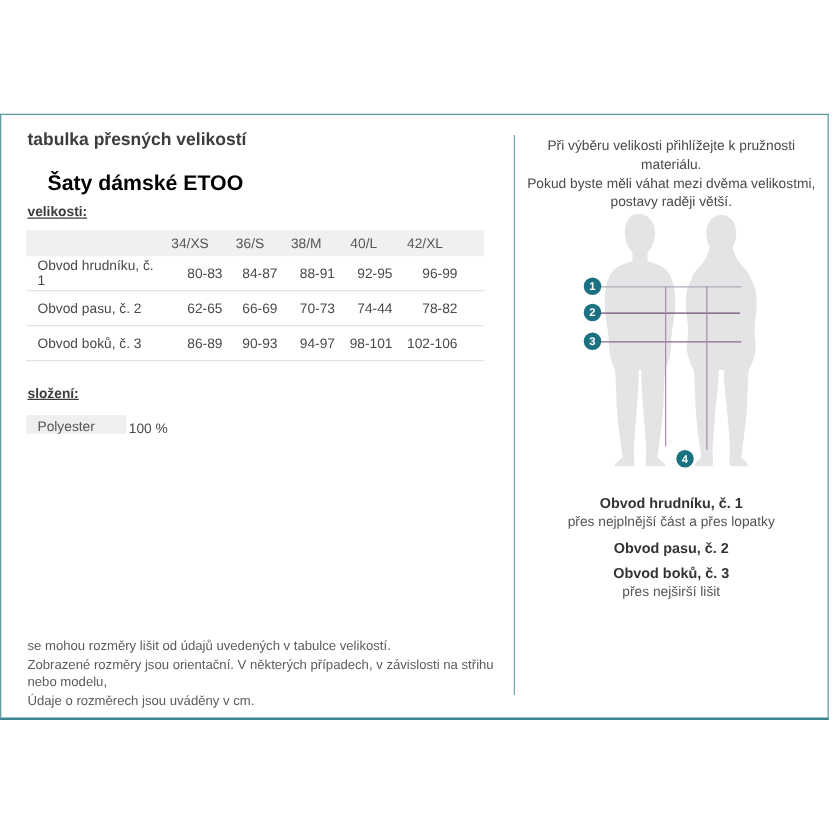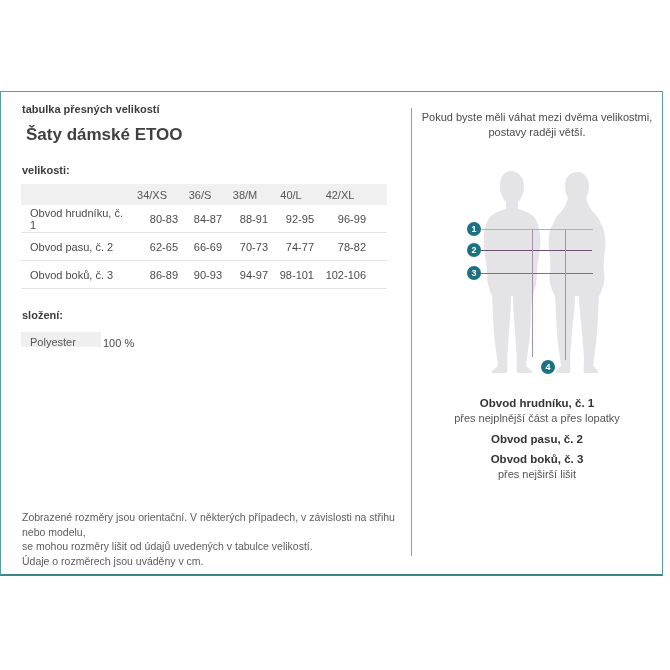--- a/index.html
+++ b/index.html
@@ -4,23 +4,23 @@
 <style>
   html,body{margin:0;padding:0;background:#fff;}
   body{width:670px;height:670px;position:relative;font-family:"Liberation Sans",sans-serif;overflow:hidden;}
   .abs{position:absolute;}
 
   
   .frame{left:0;top:91px;width:661px;height:482px;border:1px solid #5a9aa1;border-bottom:2px solid #3a8490;background:#fff;}
   .divider{left:411px;top:108px;width:1px;height:448px;background:#6cadb3;}
 
   
-  .subtitle{left:22px;top:103px;font-size:11px;font-weight:bold;color:#3c3c3c;}
-  .title{left:22px;top:121px;font-size:17px;font-weight:bold;color:#404040;margin:4px;}
-  .section-label{font-size:11px;font-weight:bold;color:#3c3c3c;}
+  .subtitle{left:22px;top:103px;font-size:14px;font-weight:bold;color:#3c3c3c;}
+  .title{left:22px;top:121px;font-size:17px;font-weight:bold;color:#000000;margin:16px;}
+  .section-label{font-size:11px;font-weight:bold;color:#3c3c3c;text-decoration:underline;}
   .sizes-label{left:22px;top:164px;}
   .comp-label{left:22px;top:309px;}
 
   table.sizes{left:21px;top:184px;width:366px;border-collapse:collapse;table-layout:fixed;font-size:11px;position:absolute;}
   table.sizes col.c-lbl{width:105px;} table.sizes col.c1{width:52px;}
   table.sizes col.c2{width:44px;} table.sizes col.c3{width:46px;}
   table.sizes col.c4{width:46px;} table.sizes col.c5{width:52px;}
   table.sizes col.c-fill{width:21px;}
   table.sizes thead th{background:#f0f0f0;height:21px;font-weight:normal;color:#555;padding:0;}
   table.sizes tbody td{height:27px;border-bottom:1px solid #e2e2e2;color:#4a4a4a;text-align:right;padding:0;}
@@ -91,47 +91,48 @@
         <td>88-91</td>
         <td>92-95</td>
         <td>96-99</td>
         <td></td>
       </tr>
       <tr>
         <td class="lbl">Obvod pasu, č. 2</td>
         <td>62-65</td>
         <td>66-69</td>
         <td>70-73</td>
-        <td>74-77</td>
+        <td>74-44</td>
         <td>78-82</td>
         <td></td>
       </tr>
       <tr>
         <td class="lbl">Obvod boků, č. 3</td>
         <td>86-89</td>
         <td>90-93</td>
         <td>94-97</td>
         <td>98-101</td>
         <td>102-106</td>
         <td></td>
       </tr>
     </tbody>
   </table>
 
   <div class="abs section-label comp-label">složení:</div>
   <div class="abs comp-box">Polyester</div>
   <div class="abs comp-pct">100 %</div>
 
   <div class="abs disclaimer">
+    <div>se mohou rozměry lišit od údajů uvedených v tabulce velikostí.</div>
     <div>Zobrazené rozměry jsou orientační. V některých případech, v závislosti na střihu nebo modelu,</div>
-    <div>se mohou rozměry lišit od údajů uvedených v tabulce velikostí.</div>
     <div>Údaje o rozměrech jsou uváděny v cm.</div>
   </div>
 
   <div class="abs note">
+    <div>Při výběru velikosti přihlížejte k pružnosti materiálu.</div>
     <div>Pokud byste měli váhat mezi dvěma velikostmi,</div>
     <div>postavy raději větší.</div>
   </div>
 
   <div class="abs diagram">
     <svg width="220" height="220" viewBox="0 0 220 220">
       <path fill="#e4e4e7" d="M71,11 C64,11 60,17 60,26 C60,32 62,38 66,42 L66,49 C58,51 51,54 48,60 C44,68 43,78 44,88 C45,98 47,106 47,114 C47,122 49,130 52,136 L53,152 C53,168 55,184 57,198 L58,206 C55,209 51,211 52,213 L67,213 C68,209 67,204 67,199 L69,172 C70,160 71,148 71,136 L73,136 C73,148 74,160 75,172 L77,199 C77,204 76,209 77,213 L92,213 C93,211 89,209 86,206 L87,198 C89,184 91,168 91,152 L92,136 C95,130 97,122 97,114 C97,106 99,98 100,88 C101,78 100,68 96,60 C93,54 86,51 78,49 L78,42 C82,38 84,32 84,26 C84,17 78,11 71,11 Z"></path>
       <path fill="#e4e4e7" d="M137,12 C130,12 125,18 125,26 C125,30 126,35 128,38 C126,44 124,49 120,53 C116,57 114,60 113,64 C109,70 108,80 109,90 C110,98 111,104 110,112 C108,122 112,130 115,136 L116,152 C116,168 118,184 120,198 L121,206 C118,209 115,211 116,213 L130,213 C131,209 130,204 130,199 L132,172 C133,160 135,148 135,136 L139,136 C139,148 141,160 142,172 L144,199 C144,204 143,209 144,213 L158,213 C159,211 156,209 153,206 L154,198 C156,184 158,168 158,152 L159,136 C162,130 166,122 164,112 C163,104 164,98 165,90 C166,80 165,70 161,64 C160,60 158,57 154,53 C150,49 148,44 146,38 C148,35 149,30 149,26 C149,18 144,12 137,12 Z"></path>
     </svg>
     <div class="mline h1"></div>

